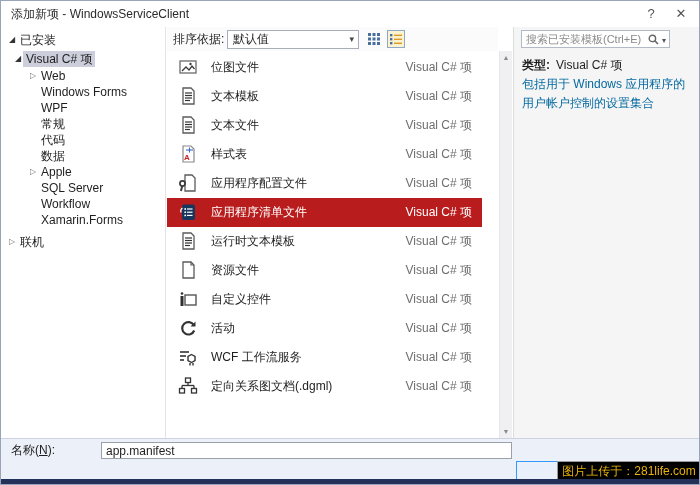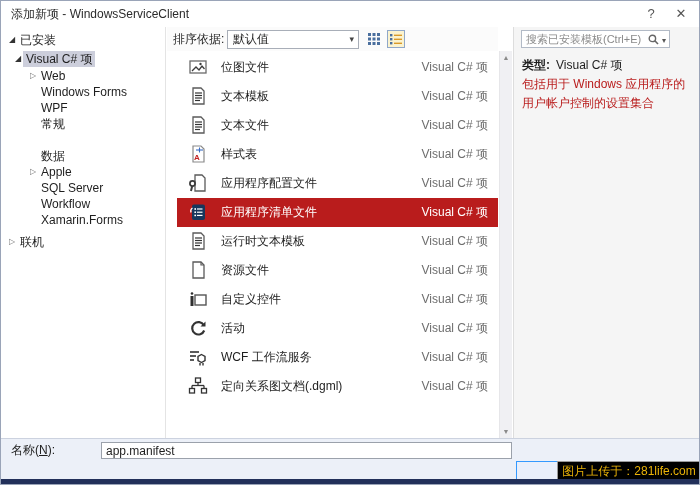--- a/index.html
+++ b/index.html
@@ -28,21 +28,21 @@
   .sortbar { position:absolute; left:0; top:0; right:0; height:24px; background:#fbfbfb;padding-left:40px; }
   .sort-label { position:absolute; left:6px; top:0; line-height:24px; color:#1e1e1e; }
   .sort-select { position:absolute; left:60px; top:3px; width:132px; height:19px; background:#fff; border:1px solid #a8aeb8; line-height:17px; padding-left:5px; cursor:pointer; }
   .sort-caret { position:absolute; right:4px; top:0; line-height:17px; font-size:9px; color:#444; }
   .viewbtn { position:absolute; top:3px; width:18px; height:18px; border:1px solid transparent; cursor:pointer; }
   .viewbtn.grid { left:198px; }
   .viewbtn.list { left:220px; background:#fbf3cf; border-color:#8fa7c9; }
   .viewbtn svg { display:block; margin:2px auto; }
 
   
-  .tlist { position:absolute; left:0; top:26px; right:0;margin-left:10px; }
+  .tlist { position:absolute; left:0; top:26px; right:16px; }
   .trow { position:relative; height:29px; cursor:pointer; }
   .trow .licon { position:absolute; left:10px; top:3px; width:22px; height:22px; }
   .trow .llabel { position:absolute; left:44px; top:0; line-height:29px; }
   .trow .ltype { position:absolute; right:10px; top:0; line-height:29px; color:#6e6e6e; }
   .trow.selected { background:#b91c1c; }
   .trow.selected .llabel, .trow.selected .ltype { color:#fff; }
   .online-link-wrap { position:absolute; left:0; right:0; top:388px; text-align:center; }
   .online-link { color:#0066cc; text-decoration:underline; cursor:pointer; }
 
   
@@ -54,21 +54,21 @@
   .details { position:absolute; left:512px; top:26px; width:187px; height:411px; background:#f5f5f5; border-left:1px solid #ddd; }
   .search-box { position:absolute; left:7px; top:3px; width:149px; height:18px; background:#fff; border:1px solid #b2bac6; }
   .search-input { position:absolute; left:0; top:0; width:140px; height:16px; border:none; outline:none; font-size:11px; padding:0 0 0 4px; font-family:"Liberation Sans",sans-serif; color:#333; background:transparent; }
   .search-input::placeholder { color:#8a8a8a; }
   .search-icons { position:absolute; right:3px; top:0; height:16px; line-height:16px; color:#666; }
   .search-icons svg { vertical-align:middle; }
   .search-caret { font-size:8px; color:#555; }
   .type-row { position:absolute; left:8px; top:30px; right:6px; }
   .type-label { font-weight:bold; }
   .type-value { margin-left:6px; }
-  .descr { position:absolute; left:8px; top:48px; width:172px; line-height:1.55; color:#b91c1c; }
+  .descr { position:absolute; left:8px; top:48px; width:172px; line-height:1.55; color:#0369a1; }
 
   
   .footer { position:absolute; left:0; right:0; top:437px; height:43px; background:#ecf0f8; border-top:1px solid #ccd2df; }
   .name-label { position:absolute; left:10px; top:3px; line-height:17px; }
   .ukey { text-decoration:underline; }
   .name-input { position:absolute; left:100px; top:3px; width:411px; height:17px; border:1px solid #9ba1ab; font-size:12px; padding:0 4px; font-family:"Liberation Sans",sans-serif; color:#1e1e1e; }
   .dlg-btn { position:absolute; top:22px; height:20px; cursor:pointer; }
   .btn-add { left:515px; width:77px; background:#e9effb; border:1px solid #3399ff; }
   .btn-cancel { left:627px; width:70px; background:#e2e5ec; border:1px solid #8a8f98; }
   .watermark { position:absolute; left:556px; top:22px; width:144px; height:21px; background:#000; border:1px solid #9a9a9a; color:#eab308; text-align:center; line-height:19px; font-size:12px; z-index:30; white-space:nowrap; }
@@ -98,20 +98,23 @@
       <span class="tlabel" style="left:36px">Web</span>
     </div>
     <div class="tnode" style="top:57px">
       <span class="tlabel" style="left:36px">Windows Forms</span>
     </div>
     <div class="tnode" style="top:73px">
       <span class="tlabel" style="left:36px">WPF</span>
     </div>
     <div class="tnode" style="top:89px">
       <span class="tlabel" style="left:36px">常规</span>
+    </div>
+    <div class="tnode" style="top:105px">
+      <span class="tlabel" style="left:36px">代码</span>
     </div>
     <div class="tnode" style="top:121px">
       <span class="tlabel" style="left:36px">数据</span>
     </div>
     <div class="tnode" style="top:137px">
       <span class="tarrow hollow" style="left:26px">▷</span>
       <span class="tlabel" style="left:36px">Apple</span>
     </div>
     <div class="tnode" style="top:153px">
       <span class="tlabel" style="left:36px">SQL Server</span>

